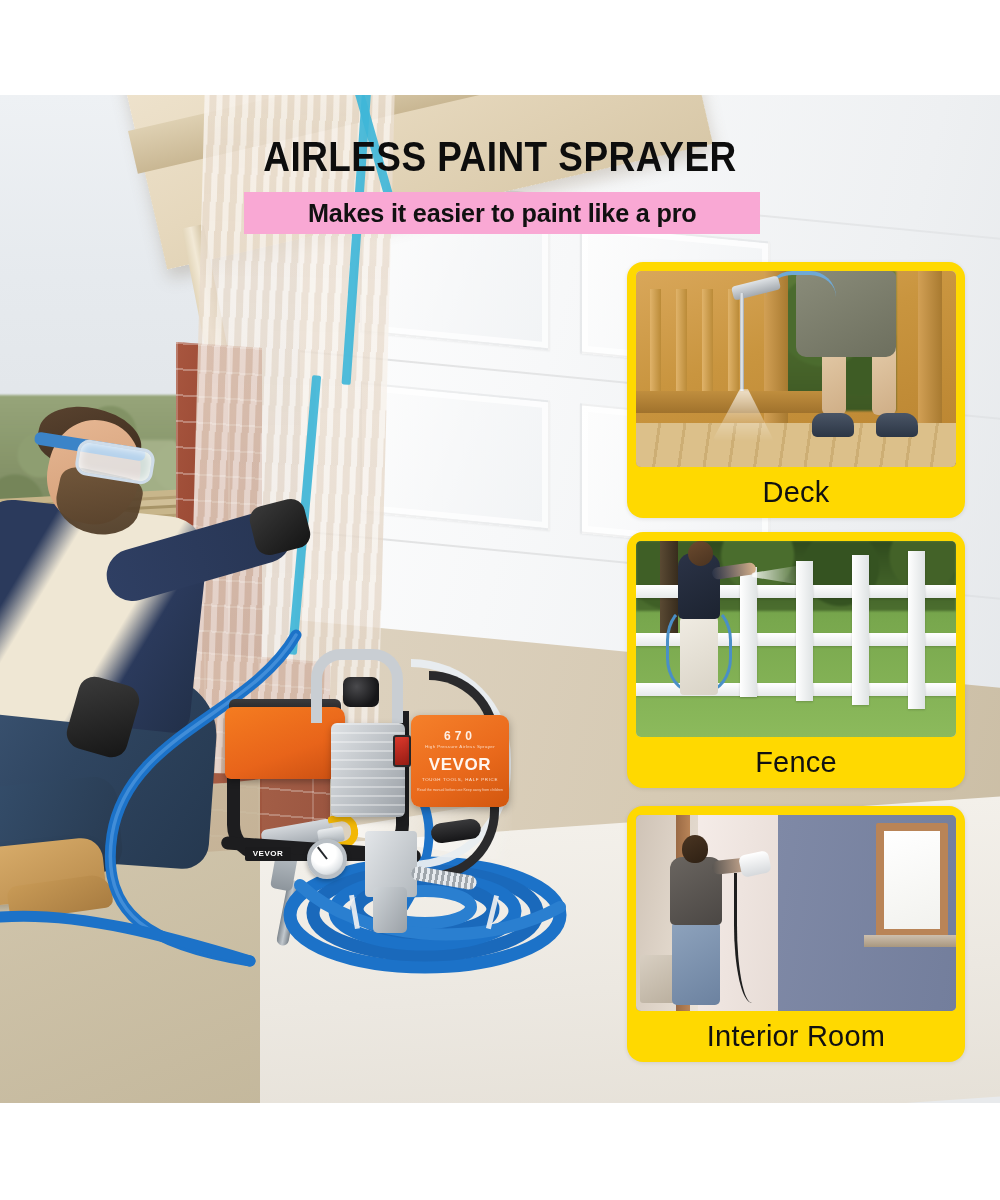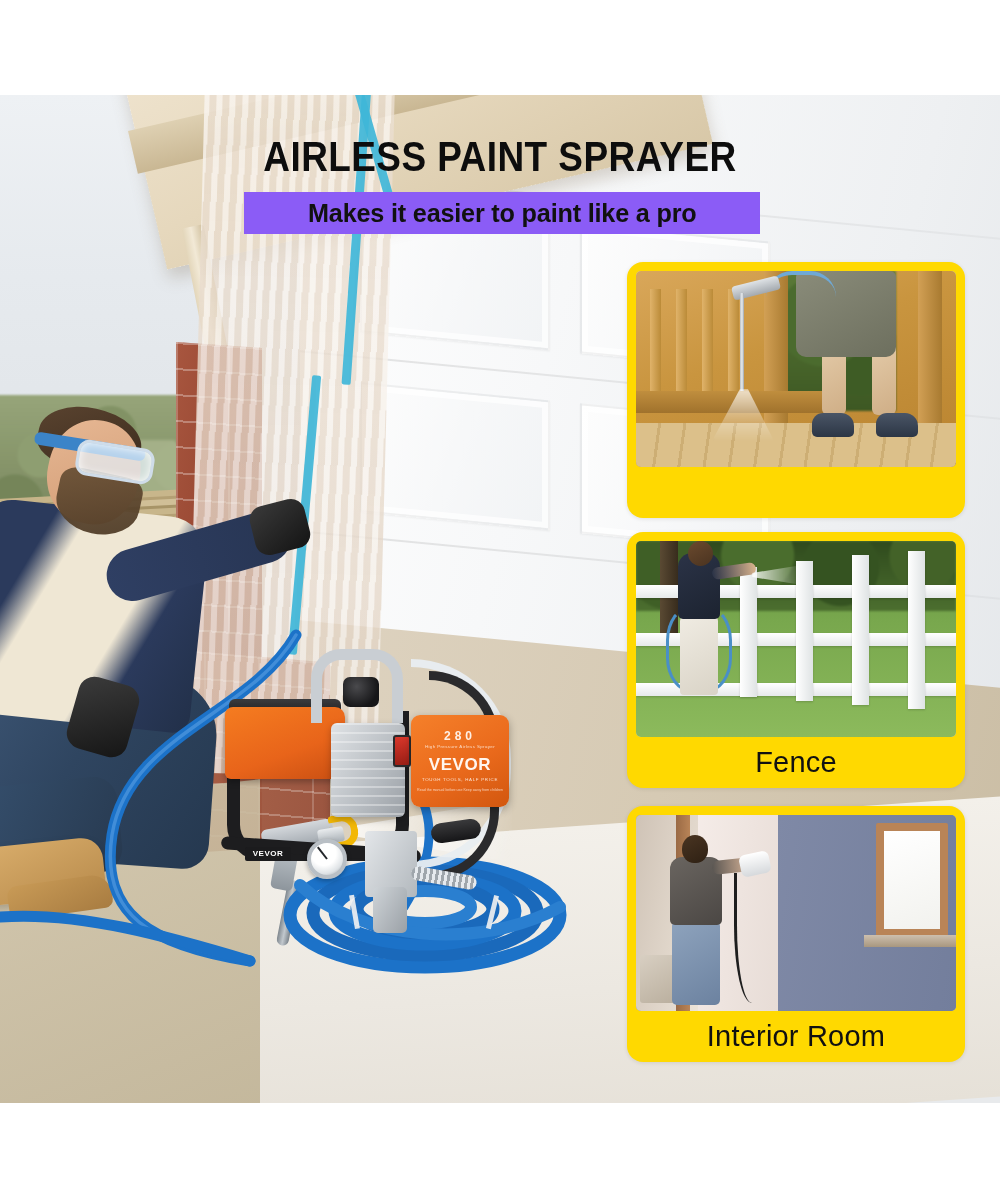--- a/index.html
+++ b/index.html
@@ -320,21 +320,21 @@
 
   
   .headline{
     position:absolute; left:0; top:133px; width:1000px; text-align:center;
     font-size:42px; font-weight:bold; color:#0d0d0d; letter-spacing:.5px;
     font-family:"Liberation Sans", sans-serif;
     transform:scaleX(.88); transform-origin:center;
   }
   .subbanner{
     position:absolute; left:244px; top:192px; width:516px; height:42px;
-    background:#8b5cf6; display:flex; align-items:center; justify-content:center;
+    background:#f9a8d4; display:flex; align-items:center; justify-content:center;
   }
   .subbanner span{
     font-size:26px; font-weight:bold; color:#111; letter-spacing:-.2px;
     transform:scaleX(.97);
   }
 
   
   .card{
     position:absolute; left:627px; width:338px; height:256px;
     background:#FFD900; border-radius:16px; padding:9px 9px 0 9px;
@@ -527,21 +527,21 @@
       <div class="m-frame-leg"></div>
       <div class="m-motor-top"></div>
       <div class="m-motor">
         <div class="m-badge">VEVOR</div>
       </div>
       <div class="m-handle"></div>
       <div class="m-knob"></div>
       <div class="m-pump"></div>
       <div class="m-switch"></div>
       <div class="m-plate">
-        <div class="model">280</div>
+        <div class="model">670</div>
         <div class="sub1">High Pressure Airless Sprayer</div>
         <div class="brand">VEVOR</div>
         <div class="sub2">TOUGH TOOLS, HALF PRICE</div>
         <div class="sub3">Read the manual before use
 Keep away from children</div>
       </div>
       <div class="m-lever"></div>
       <div class="m-block"></div>
       <div class="m-block2"></div>
       <div class="m-spring"></div>
@@ -571,20 +571,21 @@
       <div class="deck-leg" style="left:186px;"></div>
       <div class="deck-leg" style="left:236px;"></div>
       <div class="deck-short"></div>
       <div class="deck-shoe" style="left:176px;"></div>
       <div class="deck-shoe" style="left:240px;"></div>
       <div class="deck-hose"></div>
       <div class="deck-gun"></div>
       <div class="deck-wand"></div>
       <div class="deck-spray"></div>
     </div>
+    <div class="caption">Deck</div>
   </div>
 
   <div class="card" id="card-fence">
     <div class="shot">
       <div class="fence-bg"></div>
       <div class="fence-trees"></div>
       <div class="fence-trunk"></div>
       <div class="f-rail" style="top:44px;"></div>
       <div class="f-rail" style="top:92px;"></div>
       <div class="f-rail" style="top:142px;"></div>

